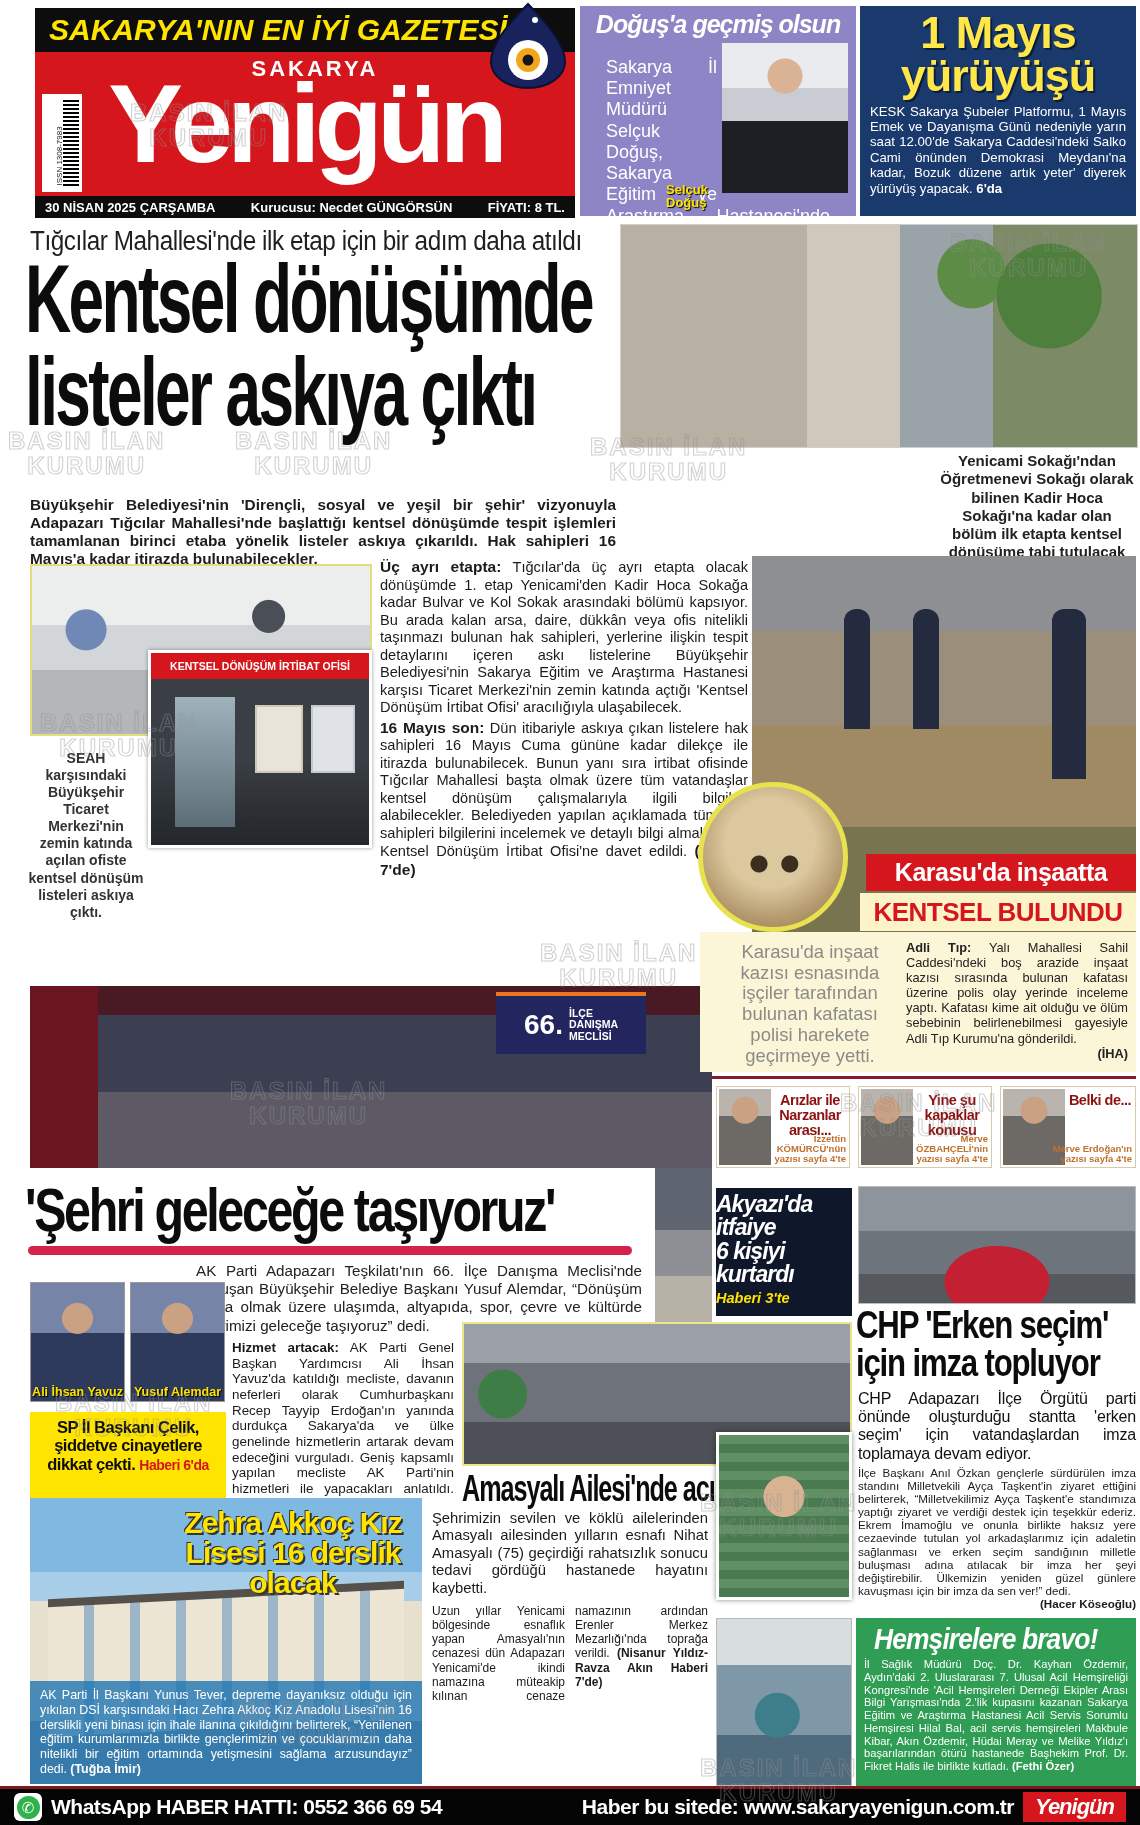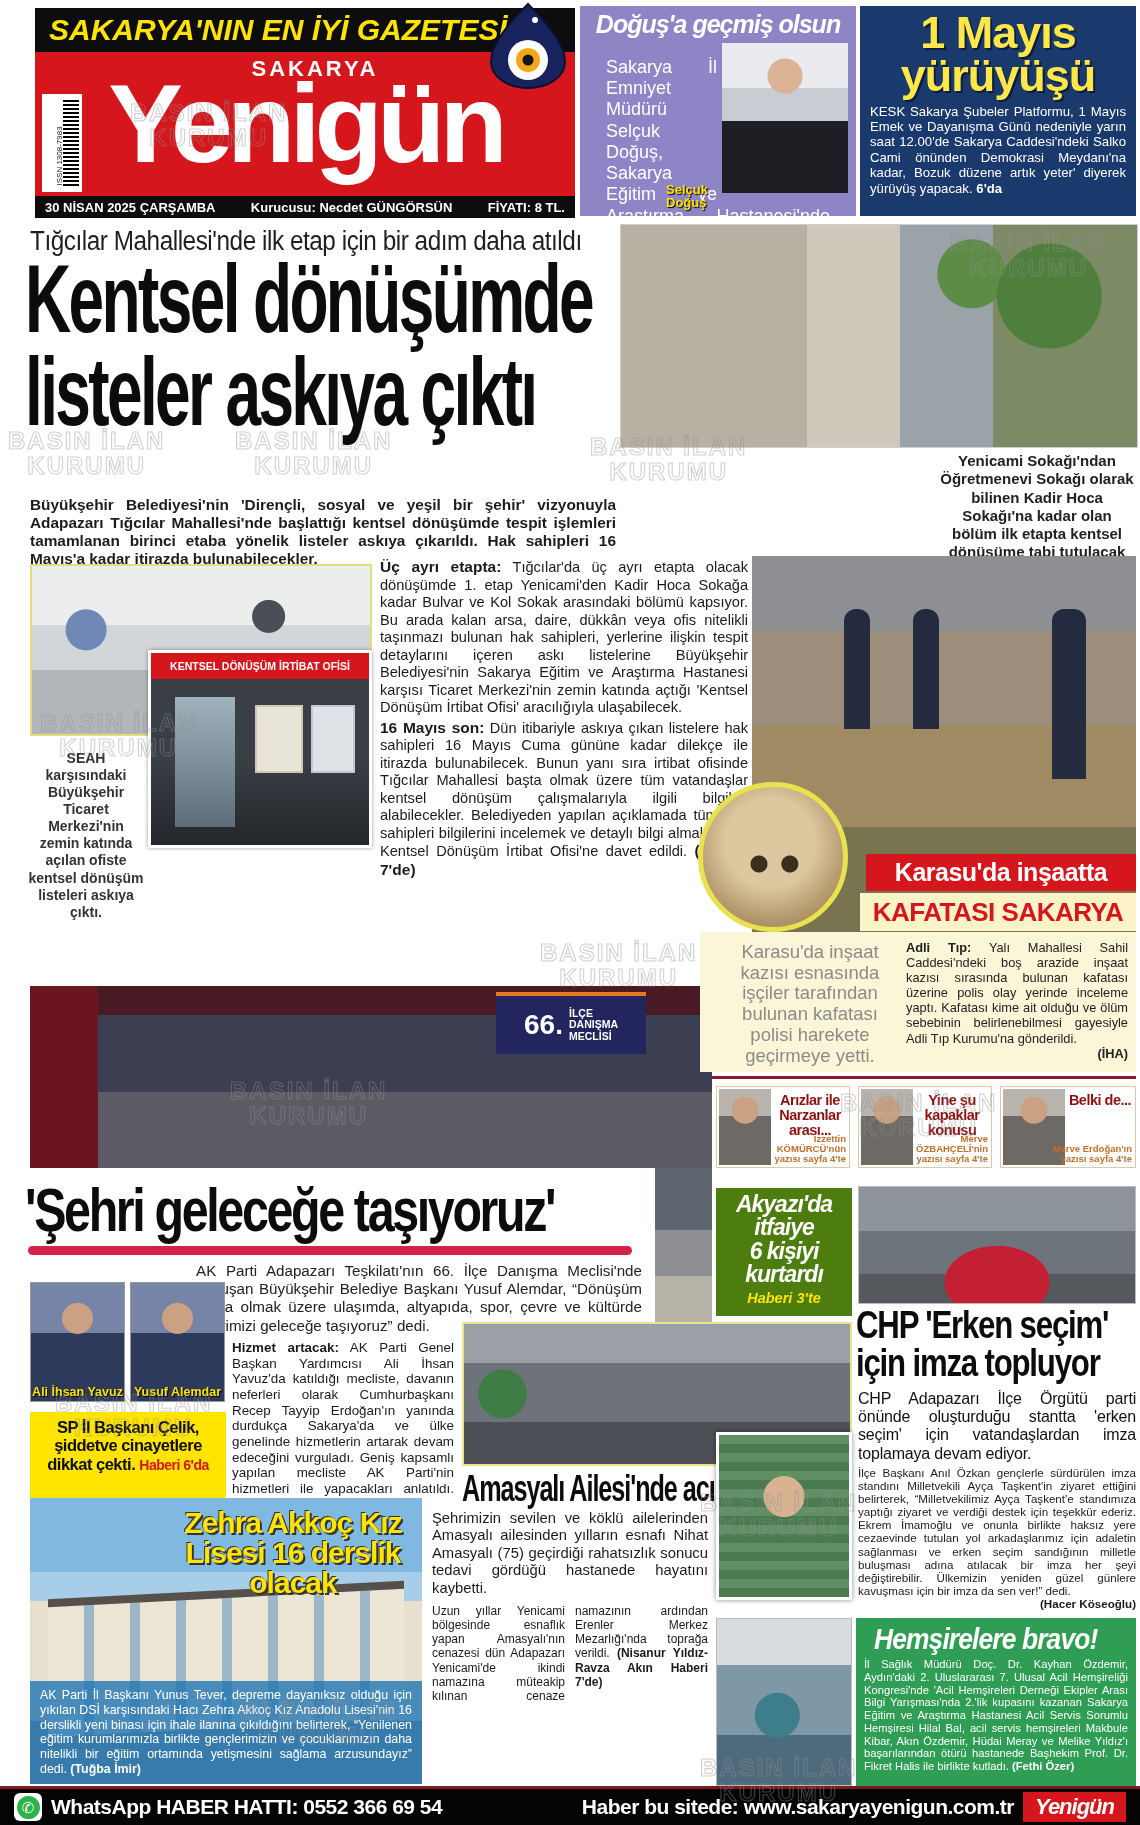--- a/index.html
+++ b/index.html
@@ -130,21 +130,21 @@
                  linear-gradient(180deg,#9aa0a6 0 28%,#6e737b 28% 70%,#4d5157 70% 100%);}
   .hl-ama{left:462px;top:1468px;color:#0c0c0c;z-index:3;}
   .hl-ama .l{font-size:36px;font-weight:bold;letter-spacing:-1.5px;}
   .nihat{left:716px;top:1432px;width:136px;height:168px;border:3px solid #fff;box-shadow:0 0 5px rgba(0,0,0,.45);box-sizing:border-box;z-index:2;
       background:radial-gradient(circle at 50% 38%,#d8b392 0 20px,rgba(0,0,0,0) 21px),
                  repeating-linear-gradient(180deg,#5f8f63 0 9px,#4a7a4f 9px 18px);}
   .alead{left:432px;top:1510px;width:276px;font-size:14.8px;line-height:1.18;color:#1b1b1b;text-align:justify;}
   .abody{left:432px;top:1604px;width:276px;height:182px;font-size:12px;line-height:1.18;color:#1b1b1b;
       text-align:justify;column-count:2;column-gap:10px;}
   
-  .akyazi{left:716px;top:1188px;width:136px;height:128px;background:#4d7c0f;color:#fff;text-align:center;
+  .akyazi{left:716px;top:1188px;width:136px;height:128px;background:#0f172a;color:#fff;
       font-weight:bold;font-style:italic;box-sizing:border-box;padding-top:5px;}
   .akyazi .l{display:block;font-size:23px;line-height:1.02;letter-spacing:-1px;}
   .akyazi .ref{display:block;color:#ffe400;font-size:14.5px;margin-top:3px;}
   .chp-ph{left:858px;top:1186px;width:278px;height:118px;border:1px solid #bbb;box-sizing:border-box;
       background:radial-gradient(ellipse at 50% 82%,#c42034 0 52px,rgba(0,0,0,0) 53px),
                  linear-gradient(180deg,#8d949b 0 38%,#6d747c 38% 75%,#55595e 75% 100%);}
   .hl-chp{left:856px;top:1306px;color:#0c0c0c;}
   .hl-chp .l{font-size:39px;font-weight:bold;letter-spacing:-1.5px;line-height:.98;}
   .chp-lead{left:858px;top:1390px;width:278px;font-size:16px;line-height:1.14;color:#111;text-align:justify;letter-spacing:-.2px;}
   .chp-body{left:858px;top:1466px;width:278px;height:150px;overflow:hidden;font-size:11.6px;line-height:1.13;
@@ -241,21 +241,21 @@
        <b>(Haberi 7'de)</b></p>
   </div>
 
   <div class="ph constr">
     <div class="fig" style="left:24%;"></div>
     <div class="fig" style="left:42%;"></div>
     <div class="fig" style="left:78%;height:170px;width:34px;"></div>
   </div>
   <div class="abs skull"></div>
   <div class="abs kt1">Karasu'da inşaatta</div>
-  <div class="abs kt2">KAFATASI SAKARYA</div>
+  <div class="abs kt2">KENTSEL BULUNDU</div>
   <div class="abs kbox">
     <div class="kleft">Karasu'da inşaat kazısı esnasında işçiler tarafından bulunan kafatası polisi harekete geçirmeye yetti.</div>
     <div class="kright">
       <b>Adli Tıp:</b><span> Yalı Mahallesi Sahil Caddesi'ndeki boş arazide inşaat kazısı sırasında bulunan kafatası üzerine polis olay yerinde inceleme yaptı. Kafatası kime ait olduğu ve ölüm sebebinin belirlenebilmesi gayesiyle Adli Tıp Kurumu'na gönderildi.</span>
       <span class="aj">(İHA)</span>
     </div>
   </div>
   <div class="abs rule"></div>
 
   <div class="abs colbox" style="left:716px;width:134px;">

